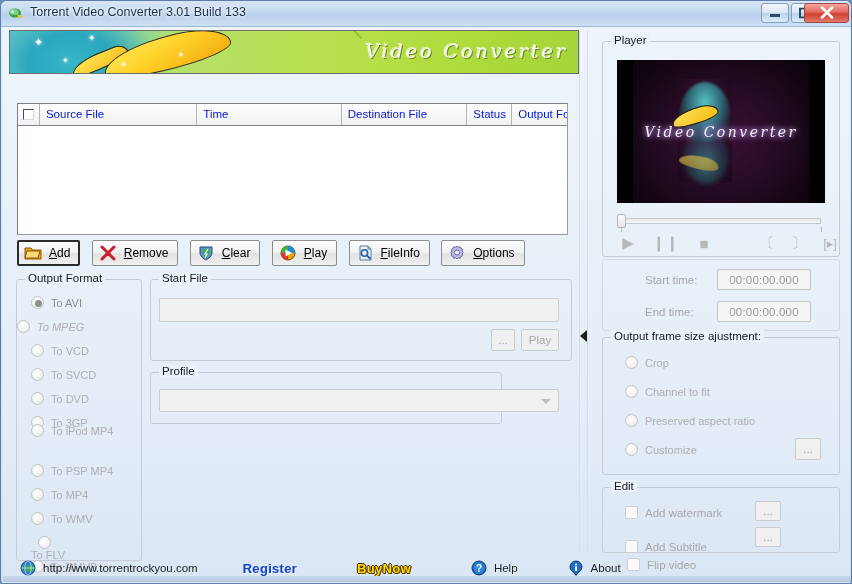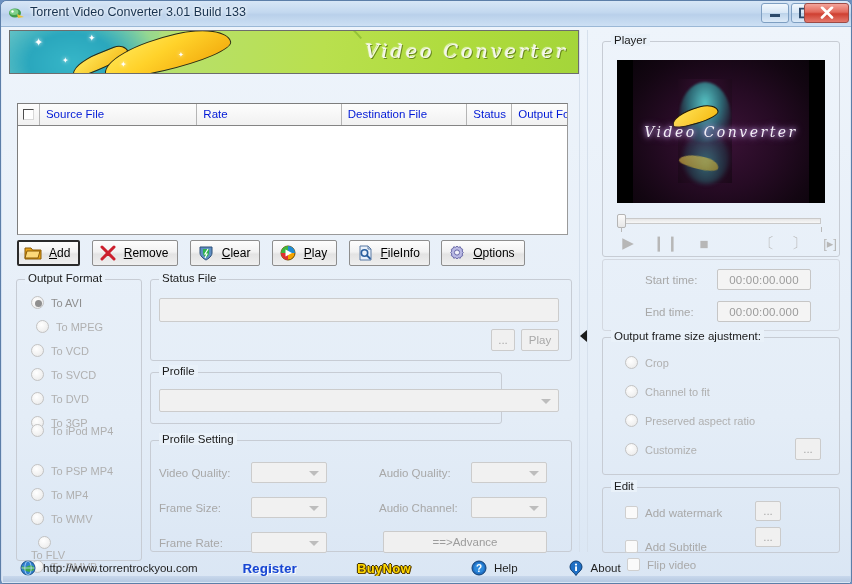--- a/index.html
+++ b/index.html
@@ -369,21 +369,21 @@
       <span class="spark" style="left:168px;top:20px;font-size:7px;">✦</span>
       <span id="banner-title">Video Converter</span>
     </div>
 
     <div id="filelist">
       <div id="filelist-head">
         <div class="col check" style="width:22px">
           <div class="cb"></div>
         </div>
         <div class="col" style="width:158px">Source File</div>
-        <div class="col" style="width:145px">Rate</div>
+        <div class="col" style="width:145px">Time</div>
         <div class="col" style="width:126px">Destination File</div>
         <div class="col" style="width:45px">Status</div>
         <div class="col" style="width:55px;border-right:none">Output Format</div>
       </div>
     </div>
 
     <div id="toolbar">
 
       <div class="tbtn default">
         <span class="ic">
@@ -452,21 +452,21 @@
       </div>
     </div>
 
     <div class="group" id="grp-output-format" style="left:14px; top:252px; width:126px; height:282px;">
       <span class="gtitle">Output Format</span>
 
       <div class="radio-row enabled" style="left:14px; top:16px;">
         <span class="radio checked"></span>
         <span class="rlbl">To AVI</span>
       </div>
-      <div class="radio-row" style="left:19px; top:40px;">
+      <div class="radio-row" style="left:0; top:40px;font-style:italic;">
         <span class="radio"></span>
         <span class="rlbl">To MPEG</span>
       </div>
       <div class="radio-row" style="left:14px; top:64px;">
         <span class="radio"></span>
         <span class="rlbl">To VCD</span>
       </div>
       <div class="radio-row" style="left:14px; top:88px;">
         <span class="radio"></span>
         <span class="rlbl">To SVCD</span>
@@ -499,51 +499,31 @@
         <span class="radio"></span>
         <span class="rlbl">To FLV</span>
       </div>
       <div class="radio-row" style="left:14px; top:280px;">
         <span class="radio"></span>
         <span class="rlbl">To RMVB</span>
       </div>
     </div>
 
     <div class="group" id="grp-output-file" style="left:148px; top:252px; width:422px; height:82px;">
-      <span class="gtitle">Status File</span>
+      <span class="gtitle">Start File</span>
       <input class="tbox" style="left: 8px; top: 18px; width: 400px; height: 24px; padding: 0px 5px; font-size: 11.5px; color: rgb(85, 85, 85);" value="" placeholder="">
       <div class="smallbtn" style="left:340px; top:49px; width:24px; height:22px;">...</div>
       <div class="smallbtn" style="left:370px; top:49px; width:38px; height:22px;">Play</div>
     </div>
 
     <div class="group" id="grp-profile" style="left:148px; top:345px; width:352px; height:52px;">
       <span class="gtitle">Profile</span>
       <div class="combo" style="left:8px; top:16px; width:400px; height:23px;"></div>
     </div>
 
-    <div class="group" id="grp-profile-setting" style="left:148px; top:413px; width:422px; height:112px;">
-      <span class="gtitle">Profile Setting</span>
-
-      <span class="dlabel" style="left:8px; top:26px;">Video Quality:</span>
-      <div class="combo" style="left:100px; top:21px; width:76px; height:21px;"></div>
-
-      <span class="dlabel" style="left:8px; top:61px;">Frame Size:</span>
-      <div class="combo" style="left:100px; top:56px; width:76px; height:21px;"></div>
-
-      <span class="dlabel" style="left:8px; top:96px;">Frame Rate:</span>
-      <div class="combo" style="left:100px; top:91px; width:76px; height:21px;"></div>
-
-      <span class="dlabel" style="left:228px; top:26px;">Audio Quality:</span>
-      <div class="combo" style="left:320px; top:21px; width:76px; height:21px;"></div>
-
-      <span class="dlabel" style="left:228px; top:61px;">Audio Channel:</span>
-      <div class="combo" style="left:320px; top:56px; width:76px; height:21px;"></div>
-
-      <div class="smallbtn" style="left:232px; top:90px; width:164px; height:22px; color:#9c9c9c;">==&gt;Advance</div>
-    </div>
 
     <div id="splitter">
       <div class="bar"></div>
       <div class="bar2"></div>
       <div class="handle"></div>
     </div>
 
     <div class="group" id="grp-player" style="left:600px; top:14px; width:238px; height:216px;">
       <span class="gtitle">Player</span>
 

